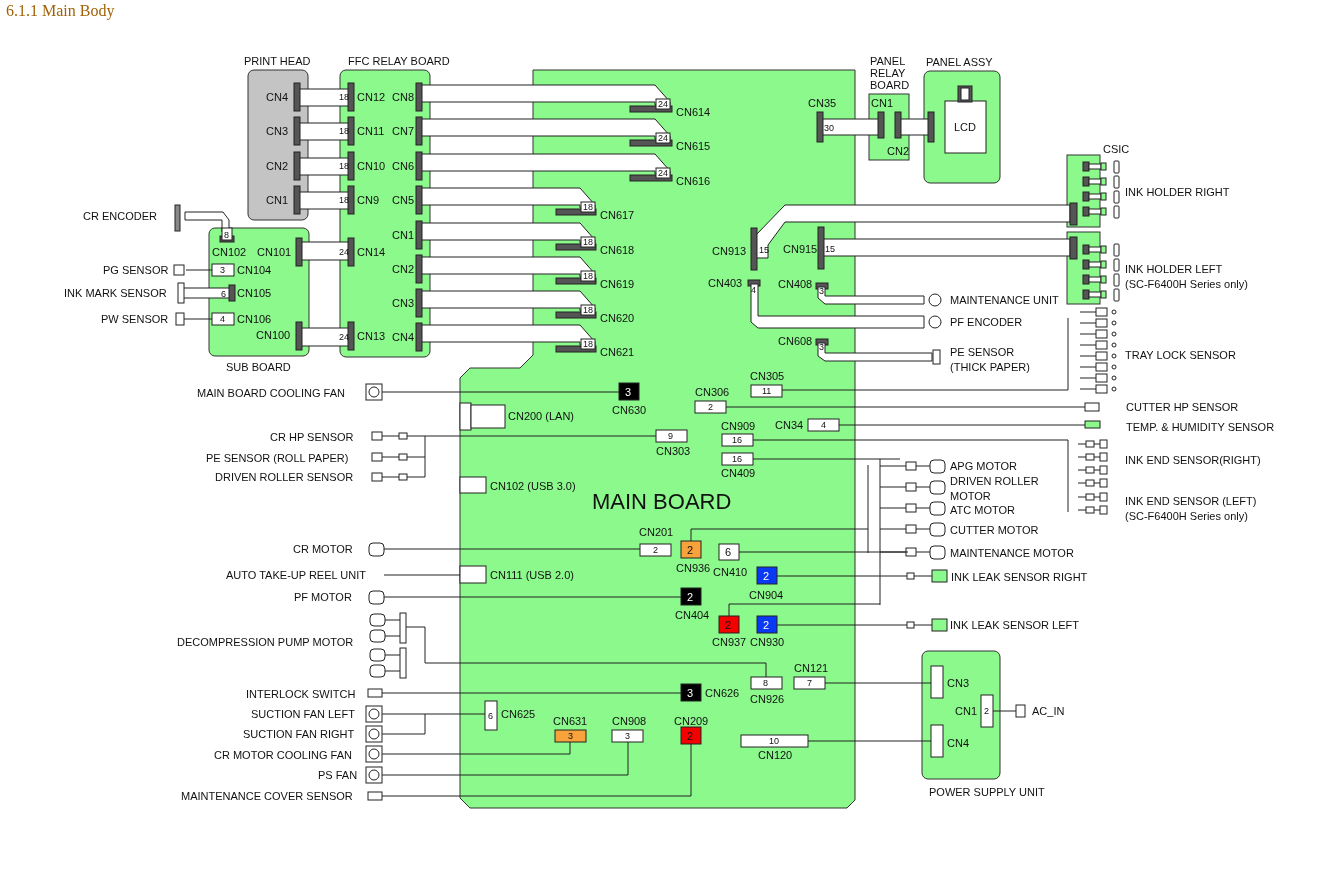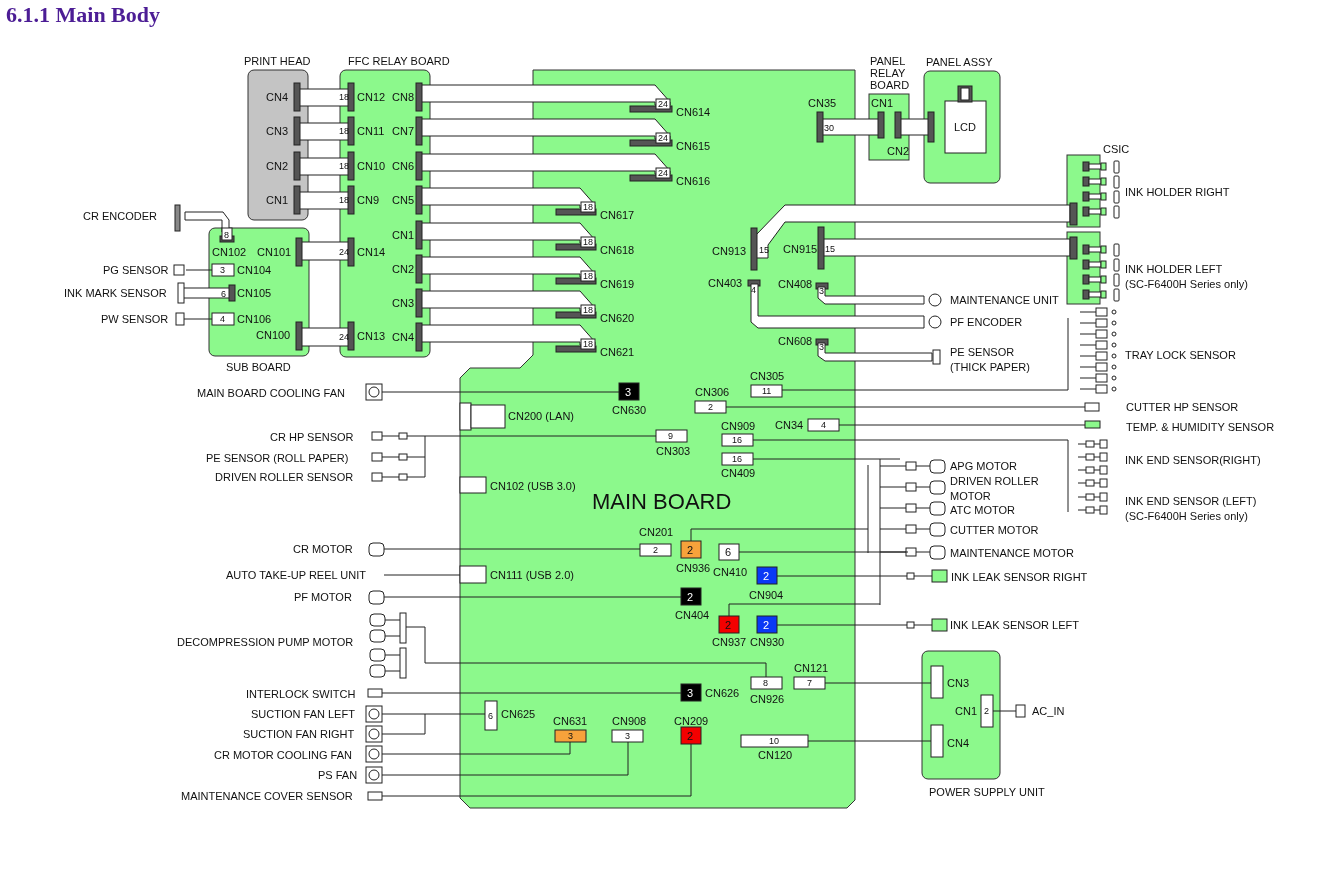--- a/index.html
+++ b/index.html
@@ -1,17 +1,17 @@
 <!DOCTYPE html>
 <html><head>
 <meta charset="utf-8">
 <style>
   html,body{margin:0;padding:0;background:#fff;}
   body{width:1334px;height:880px;position:relative;overflow:hidden;font-family:"Liberation Sans",sans-serif;}
-  #title{position:absolute;left:6px;top:2px;font-family:"Liberation Serif",serif;font-weight:bold;font-size:22px;color:#4c1d95;}
+  #title{position:absolute;left:6px;top:2px;font-family:"Liberation Serif",serif;font-weight:normal;font-size:16px;color:#a16207;}
   #footer{position:absolute;left:53px;top:847px;font-family:"Liberation Sans",sans-serif;font-weight:bold;font-size:17px;color:#000;margin-top:44px;}
   svg{position:absolute;left:0;top:0;}
   svg text{font-family:"Liberation Sans",sans-serif;font-size:11px;fill:#111;}
   .cnt{font-size:9px;}
   .big{font-size:22px;}
   .board{fill:#8cf98c;stroke:#333;stroke-width:1;}
   .gray{fill:#c4c4c4;stroke:#333;stroke-width:1;}
   .cable{fill:#fff;stroke:#222;stroke-width:1;}
   .conn{fill:#555;stroke:#222;stroke-width:1;}
   .wire{fill:none;stroke:#222;stroke-width:1;}

